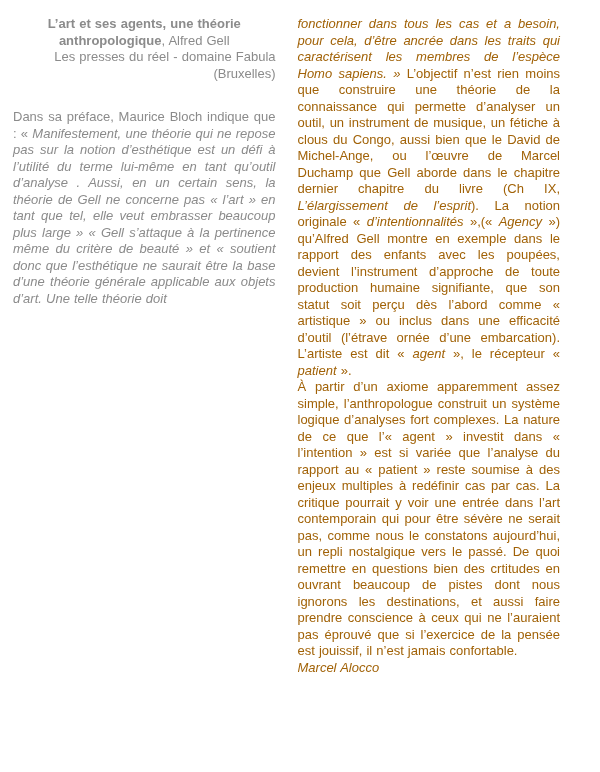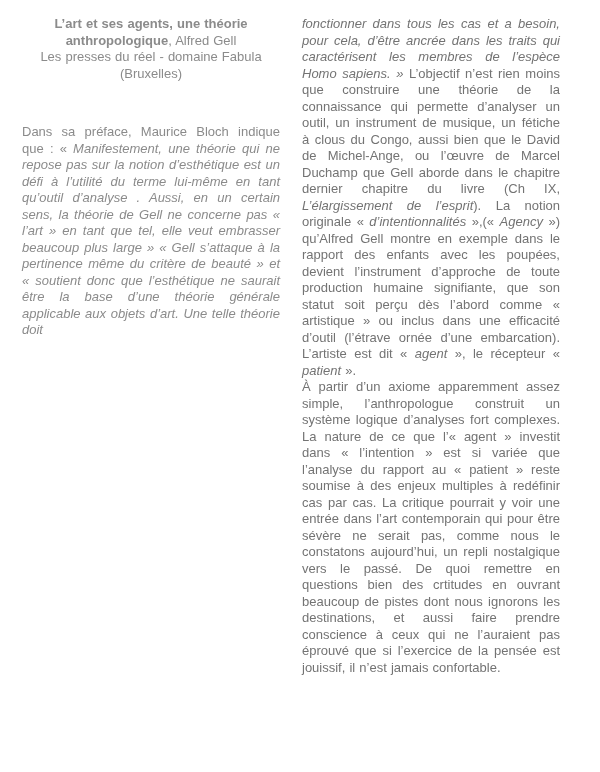--- a/index.html
+++ b/index.html
@@ -4,21 +4,21 @@
 <style>
   html, body {
     margin: 0;
     padding: 0;
     background: #ffffff;
   }
   .page {
     width: 572px;
     height: 772px;
     box-sizing: border-box;
-    padding: 16px 12px 10px 22px;
+    padding: 16px 12px 10px 13px;
     display: flex;
     gap: 22px;
     background: #ffffff;
     font-family: "Liberation Sans", sans-serif;
     overflow: hidden;
   }
   .col {
     width: 278px;
     color: #8b8b8b;
     font-size: 13px;
@@ -26,36 +26,38 @@
   }
   .para {
     margin: 0;
     text-align: justify;
     word-spacing: 0.5px;
   }
   .center {
     text-align: center;
   }
   .header-gap {
-    margin-bottom: 42px;
+    margin-bottom: 27px;
+    text-align: right;
   }
   .it { font-style: italic; }
   .bd { font-weight: bold; }
 </style>
 </head>
 <body>
 
 <div class="page" style="background: rgb(255, 255, 255);">
 
   <div class="col" id="left-col" style="color: rgb(139, 139, 139);">
     <div>
       <p class="para center"><span class="bd">L’art et ses agents, une théorie anthropologique</span><span>, Alfred Gell</span></p>
       <p class="para center header-gap">Les presses du réel - domaine Fabula (Bruxelles)</p>
     </div>
       <p class="para"><span>Dans sa préface, Maurice Bloch indique que : « </span><span class="it">Manifestement, une théorie qui ne repose pas sur la notion d’esthétique est un défi à l’utilité du terme lui-même en tant qu’outil d’analyse . Aussi, en un certain sens, la théorie de Gell ne concerne pas « l’art » en tant que tel, elle veut embrasser beaucoup plus large » « Gell s’attaque à la pertinence même du critère de beauté » et « soutient donc que l’esthétique ne saurait être la base d’une théorie générale applicable aux objets d’art. Une telle théorie doit</span></p>
     </div>
 
-  <div class="col" id="right-col" style="color: #737373;">
+  <div class="col" id="right-col" style="color: #a16207;">
       <p class="para"><span class="it">fonctionner dans tous les cas et a besoin, pour cela, d’être ancrée dans les traits qui caractérisent les membres de l’espèce Homo sapiens. »</span><span> L’objectif n’est rien moins que construire une théorie de la connaissance qui permette d’analyser un outil, un instrument de musique, un fétiche à clous du Congo, aussi bien que le David de Michel-Ange, ou l’œuvre de Marcel Duchamp que Gell aborde dans le chapitre dernier chapitre du livre (Ch IX, </span><span class="it">L’élargissement de l’esprit</span><span>). La notion originale « </span><span class="it">d’intentionnalités</span><span> »,(« </span><span class="it">Agency</span><span> ») qu’Alfred Gell montre en exemple dans le rapport des enfants avec les poupées, devient l’instrument d’approche de toute production humaine signifiante, que son statut soit perçu dès l’abord comme « artistique » ou inclus dans une efficacité d’outil (l’étrave ornée d’une embarcation). L’artiste est dit « </span><span class="it">agent</span><span> », le récepteur « </span><span class="it">patient</span><span> ».</span></p>
       <p class="para"><span>À partir d’un axiome apparemment assez simple, l’anthropologue construit un système logique d’analyses fort complexes. La nature de ce que l’« agent » investit dans « l’intention » est si variée que l’analyse du rapport au « patient » reste soumise à des enjeux multiples à redéfinir cas par cas. La critique pourrait y voir une entrée dans l’art contemporain qui pour être sévère ne serait pas, comme nous le constatons aujourd’hui, un repli nostalgique vers le passé. De quoi remettre en questions bien des crtitudes en ouvrant beaucoup de pistes dont nous ignorons les destinations, et aussi faire prendre conscience à ceux qui ne l’auraient pas éprouvé que si l’exercice de la pensée est jouissif, il n’est jamais confortable.</span></p>
+      <p class="para"><span class="it">Marcel Alocco</span></p>
     </div>
 
 </div>
 
 </body></html>

